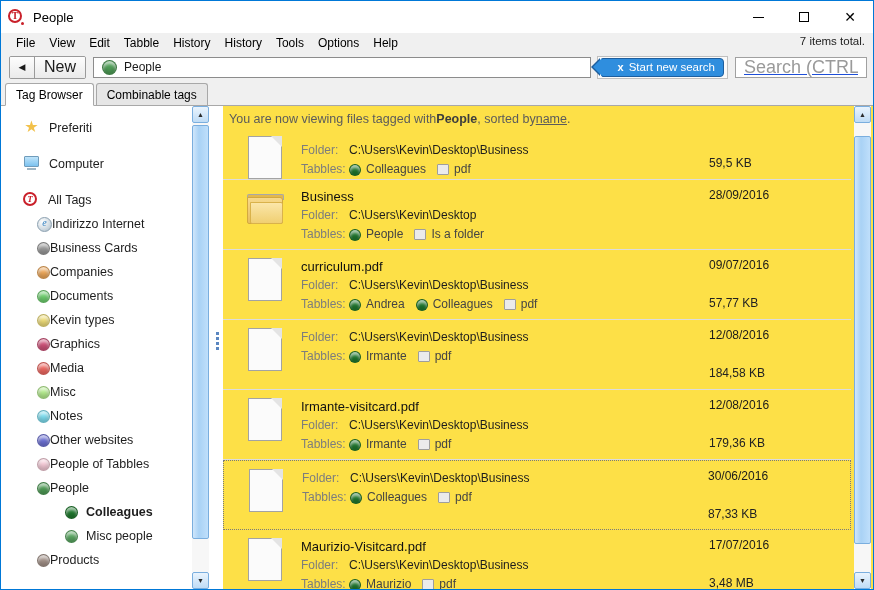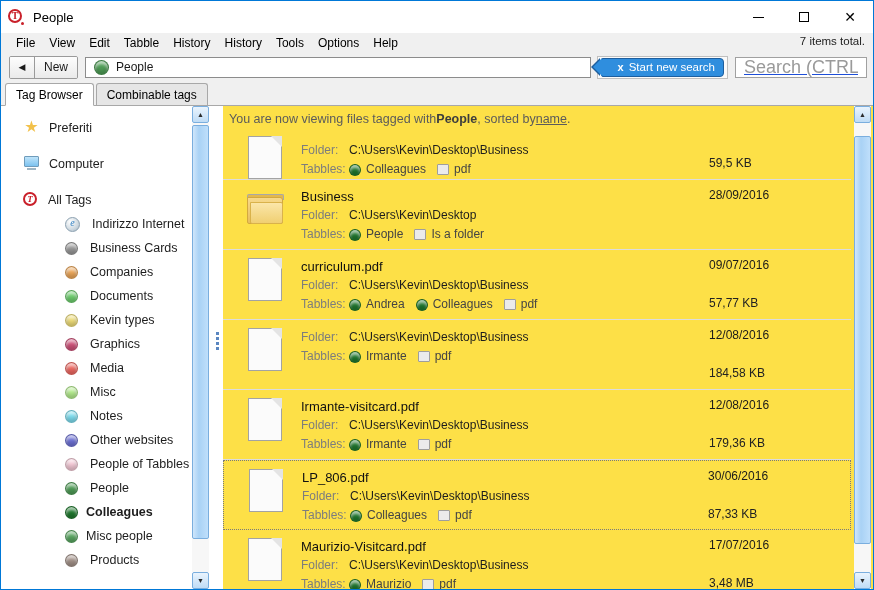--- a/index.html
+++ b/index.html
@@ -42,21 +42,21 @@
   .menubar{height:19px;display:flex;align-items:center;background:#f0f0f0;padding-left:8px;
     position:relative;}
   .menu-item{padding:14px 7px;font-size:12px;color:#000;cursor:default;}
   .items-total{position:absolute;right:8px;top:2px;font-size:11.5px;color:#222;}
 
   
   .navbar{height:30px;background:#f0f0f0;display:flex;align-items:center;padding:0 6px 0 8px;gap:0;}
   .back-new{display:flex;height:21px;border:1px solid #9a9a9a;background:#f4f4f4;border-radius:2px;overflow:hidden;}
   .back-btn{width:24px;display:flex;align-items:center;justify-content:center;border-right:1px solid #9a9a9a;
     background:linear-gradient(#fdfdfd,#eaeaea);font-size:9px;}
-  .new-btn{padding:0 9px;display:flex;align-items:center;background:linear-gradient(#fdfdfd,#eaeaea);font-size:12px;}
+  .new-btn{padding:0 9px;display:flex;align-items:center;background:linear-gradient(#fdfdfd,#eaeaea);font-size:16px;}
   .crumbbar{flex:1;height:21px;margin-left:7px;background:#fff;border:1px solid #8c8c8c;
     display:flex;align-items:center;padding-left:8px;box-sizing:border-box;}
   .crumb-tag{display:flex;align-items:center;gap:7px;font-size:12px;}
   .newsearch-wrap{margin-left:6px;display:flex;align-items:center;height:23px;
     border:1px solid #bfbfbf;background:#fafafa;padding:1px 3px;box-sizing:border-box;}
   .newsearch{
     position:relative;height:19px;display:flex;align-items:center;color:#fff;font-size:11.5px;
     background:#2f8ede;padding:0 8px 0 16px;border:1px solid #1d5e9e;box-sizing:border-box;
     border-radius:2px 4px 4px 2px;
   }
@@ -84,21 +84,21 @@
     background:#e6e6e6;color:#000;}
   .tab.active{background:#ffffff;border-bottom:1px solid #fff;margin-bottom:-1px;}
   .tabstrip .tab-filler{flex:1;}
 
   
   .body{display:flex;height:483px;background:#fff;}
   .sidebar{width:212px;background:#fff;position:relative;overflow:hidden;flex:0 0 auto;
     border-right:0;}
   .tree{padding-top:9px;}
   .node{display:flex;align-items:center;height:25px;padding-left:22px;gap:9px;font-size:12.5px;color:#1d1d1d;cursor:default;}
-  .node.lvl1{padding-left:64px;height:24px;gap:12px;font-size:12.5px;}
+  .node.lvl1{padding-left:36px;height:24px;gap:0;font-size:12.5px;}
   .node.lvl2{padding-left:64px;height:24px;gap:8px;font-size:12.5px;}
   .node.sel{font-weight:bold;}
   .gap{height:11px;}
 
   .star{width:17px;height:17px;flex:0 0 auto;color:#f2c14b;font-size:16px;line-height:16px;text-align:center;}
   .monitor{width:17px;height:15px;flex:0 0 auto;position:relative;}
   .monitor .scr{position:absolute;left:1px;top:0;width:15px;height:11px;background:linear-gradient(#bfe4fa,#7cc2ef);
     border:1px solid #6f9cbb;box-sizing:border-box;border-radius:1px;}
   .monitor .std{position:absolute;left:4px;top:12px;width:9px;height:2px;background:#9fb6c4;}
   .tlogo{width:16px;height:16px;flex:0 0 auto;position:relative;}
@@ -499,21 +499,20 @@
         </div>
 
         <div class="row focused">
           <div class="ficon">
             <div class="doc">
                 <i class="pg"></i>
                 <i class="fold"></i>
               </div>
           </div>
           <div class="finfo">
-            <div class="fname">LP_806.pdf</div>
             <div class="fline">
               <span class="flabel">Folder:</span>
               <span class="fpath">C:\Users\Kevin\Desktop\Business</span>
             </div>
             <div class="fline">
               <span class="flabel">Tabbles:</span>
               <span class="tagchip">
                 <span class="bullet" style="background:#1f7a2e"></span>
                 <span>Colleagues</span>
               </span>

